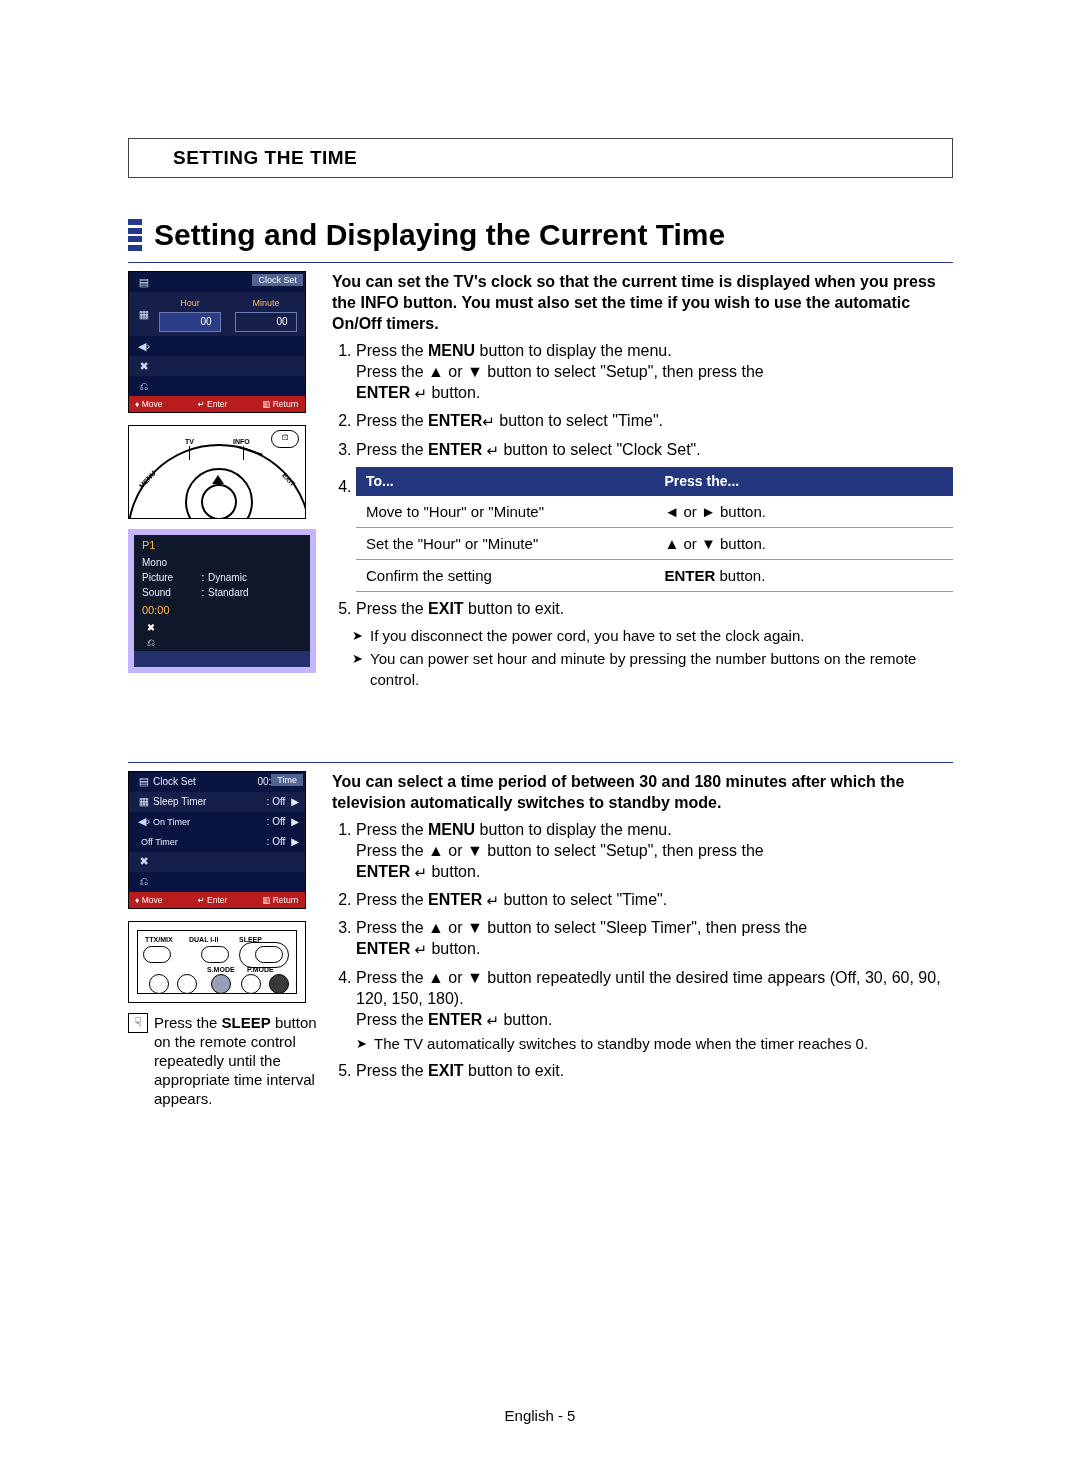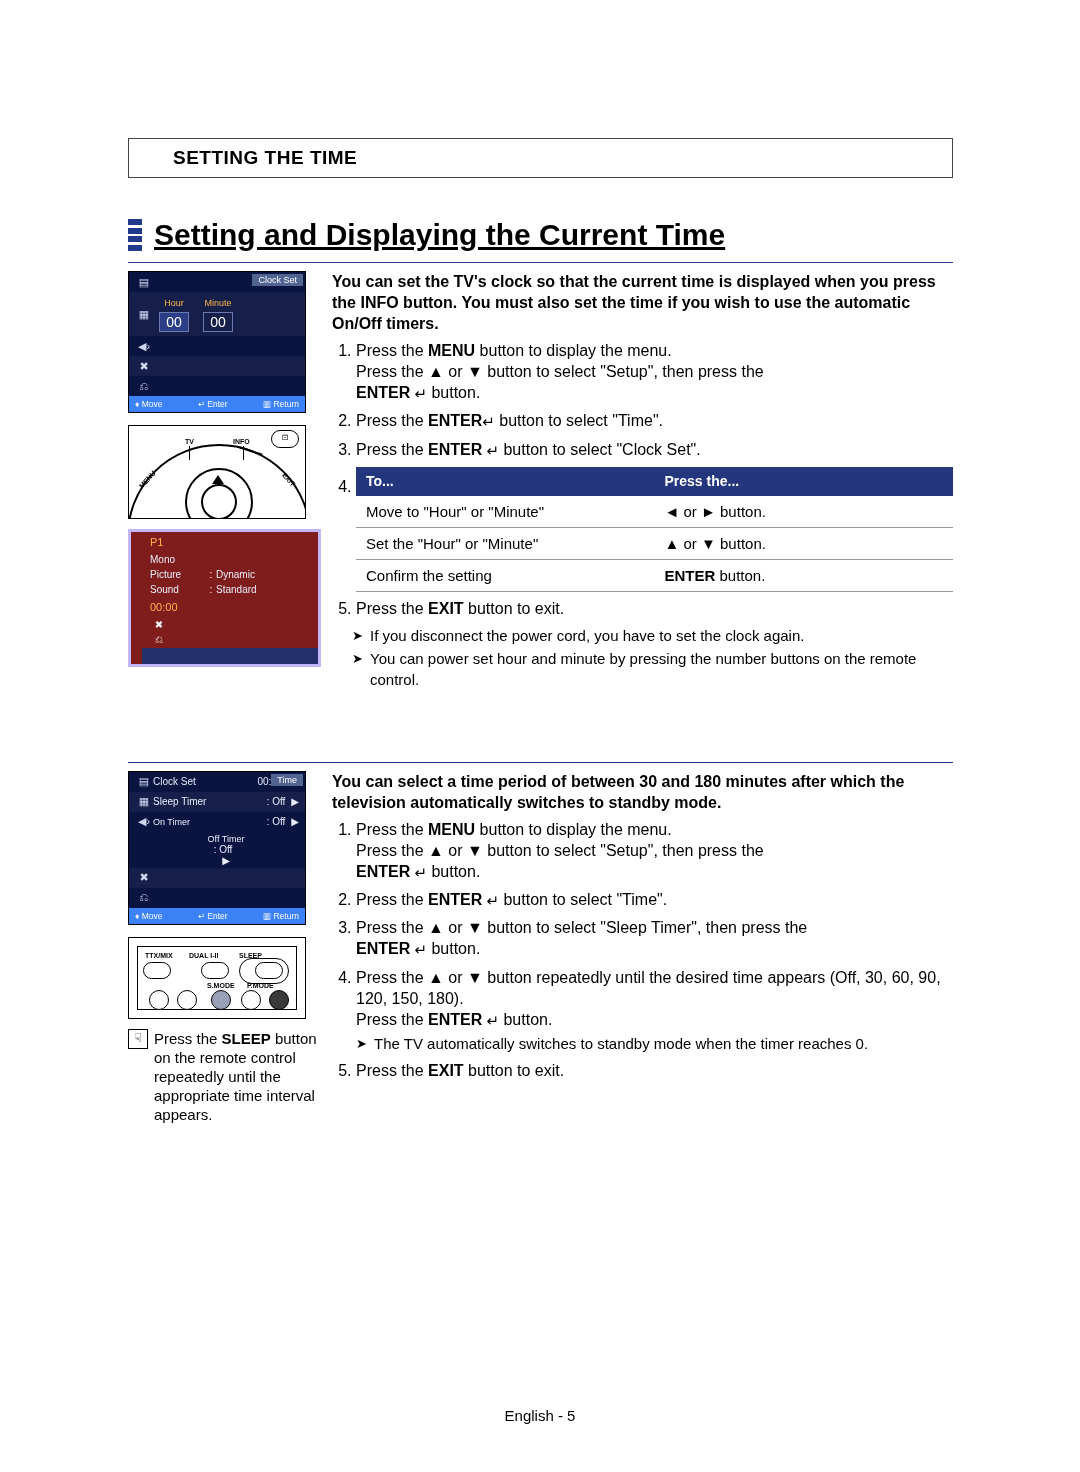--- a/index.html
+++ b/index.html
@@ -3,21 +3,21 @@
 <meta charset="utf-8">
 <style>
 html,body{margin:0;padding:0;background:#fff;}
 body{width:1080px;height:1472px;font-family:Arial,Helvetica,sans-serif;color:#000;position:relative;}
 .page-wrap{padding:138px 127px 0 128px;}
 .section-header-box{border:1px solid #444;padding:8px 12px;margin-bottom:40px;}
 .section-header{font-weight:bold;font-size:19px;letter-spacing:.5px;margin-left:32px;}
 .hbar{display:flex;align-items:stretch;margin-bottom:10px;}
 .hbar .ticks{width:16px;display:flex;flex-direction:column;justify-content:space-between;margin-right:10px;}
 .hbar .ticks span{display:block;width:14px;height:6px;background:#233a8c;margin:1px 0;}
-.hbar h2{margin:0;font-size:30px;font-weight:bold;color:#000;flex:1;line-height:34px;text-decoration:underline;}
+.hbar h2{margin:0;font-size:30px;font-weight:bold;color:#000;flex:1;line-height:34px;}
 .hrule{border:0;border-top:1px solid #233a8c;margin:0 0 8px 0;}
 .columns{display:flex;align-items:flex-start;}
 .leftcol{width:192px;flex:none;margin-right:12px;}
 .rightcol{flex:1;font-size:16px;line-height:21px;}
 .rightcol p{margin:0 0 6px 0;}
 .rightcol .lead{font-weight:bold;}
 .rightcol ol{margin:0;padding-left:24px;}
 .rightcol ol>li{margin-bottom:6px;}
 .rightcol b{font-weight:bold;}
 .enter-icon{font-size:15px;vertical-align:middle;}
@@ -28,35 +28,35 @@
 .note{position:relative;padding-left:18px;margin:2px 0 2px 20px;font-size:15px;}
 .note::before{content:"➤";position:absolute;left:0;top:0;font-size:13px;}
 .osd{width:176px;background:#0a1440;color:#fff;font-size:10px;border:1px solid #000;position:relative;margin-bottom:12px;}
 .osd .title-chip{position:absolute;right:2px;top:2px;background:#516492;padding:1px 6px;font-size:9px;}
 .osd .menurow{display:flex;align-items:center;min-height:16px;padding:2px 6px 2px 6px;}
 .osd .mico{width:18px;text-align:center;font-size:11px;color:#cfd6f0;}
 .osd .mlabel{flex:1;color:#e8ecfa;}
 .osd .mval{color:#e8ecfa;margin-right:6px;}
 .osd .mplay{color:#e8ecfa;font-size:10px;}
 .osd .banded{background:rgba(255,255,255,.05);}
-.osd .footer{display:flex;justify-content:space-between;padding:3px 6px;background:#3b82f6;font-size:8.5px;}
+.osd .footer{display:flex;padding:3px 6px;background:#b91c1c;font-size:8.5px;gap:35px;}
 .hourmin-row{display:flex;gap:14px;margin-left:24px;padding:4px 0 2px;}
 .hm-col{text-align:center;}
 .hm-lbl{color:#ffb64a;font-size:9px;margin-bottom:4px;}
-.hm-box{width:28px;height:18px;line-height:18px;border:1px solid #6a79ae;margin:0 auto;font-size:14px;}
+.hm-box{width:28px;height:18px;line-height:18px;border:1px solid #6a79ae;margin:0 auto;font-size:10px;padding-left:32px;}
 .hm-box.active{background:#2a3d86;}
 .remote1{width:176px;height:92px;background:#fff;border:1px solid #000;position:relative;margin-bottom:10px;overflow:hidden;}
 .remote1 .arc{position:absolute;width:180px;height:180px;border:2px solid #000;border-radius:50%;left:-2px;top:18px;background:#fff;}
 .remote1 .dpad{position:absolute;width:64px;height:64px;border:2px solid #000;border-radius:50%;left:56px;top:42px;background:#fff;}
 .remote1 .dpad::after{content:"";position:absolute;width:32px;height:32px;border:2px solid #000;border-radius:50%;left:14px;top:14px;}
 .remote1 .up-tri{position:absolute;left:83px;top:49px;width:0;height:0;border-left:6px solid transparent;border-right:6px solid transparent;border-bottom:9px solid #000;}
 .remote1 .ovbtn{position:absolute;width:26px;height:16px;border:1.5px solid #000;border-radius:10px;top:4px;right:6px;background:#fff;text-align:center;line-height:14px;font-size:8px;}
 .remote1 .lbl{position:absolute;font-size:7px;font-weight:bold;}
 .remote1 .line{position:absolute;background:#000;}
-.osd-info{width:176px;background:#7f1d1d;color:#fff;font-size:10px;border:3px solid #c4b5fd;padding-left:11px;}
+.osd-info{width:176px;background:#0f172a;color:#fff;font-size:10px;border:6px solid #c4b5fd;}
 .osd-info .row{display:flex;padding:2px 8px;}
 .osd-info .row .k{width:56px;color:#e8ecfa;}
 .osd-info .row .c{width:10px;text-align:center;}
 .osd-info .row .v{flex:1;color:#e8ecfa;}
 .osd-info .big{padding:4px 8px;color:#ffb64a;font-size:11px;}
 .osd-info .p1{padding:4px 8px;color:#ffb64a;font-size:11px;}
 .osd-info .bbar{height:16px;background:#24306a;}
 .remote2{width:176px;height:80px;border:1px solid #000;position:relative;margin:12px 0 10px;overflow:hidden;}
 .remote2 .inner{position:absolute;inset:8px;border:1px solid #000;}
 .remote2 .lbl{position:absolute;font-size:7px;font-weight:bold;}
@@ -232,21 +232,21 @@
           <span class="mlabel">Sleep Timer</span>
           <span class="mval">: Off</span>
           <span class="mplay">▶</span>
         </div>
         <div class="menurow">
             <span class="mico">◀›</span>
           <span class="mlabel" style="font-size:9px;">On Timer</span>
           <span class="mval">: Off</span>
           <span class="mplay">▶</span>
         </div>
-        <div class="menurow" style="padding-left:24px;flex-direction:column;">
+        <div class="menurow" style="padding-left:12px;">
           <span class="mlabel" style="font-size:9px;">Off Timer</span>
           <span class="mval">: Off</span>
           <span class="mplay">▶</span>
         </div>
         <div class="menurow banded">
             <span class="mico">✖</span>
           </div>
         <div class="menurow">
             <span class="mico">⎌</span>
           </div>

